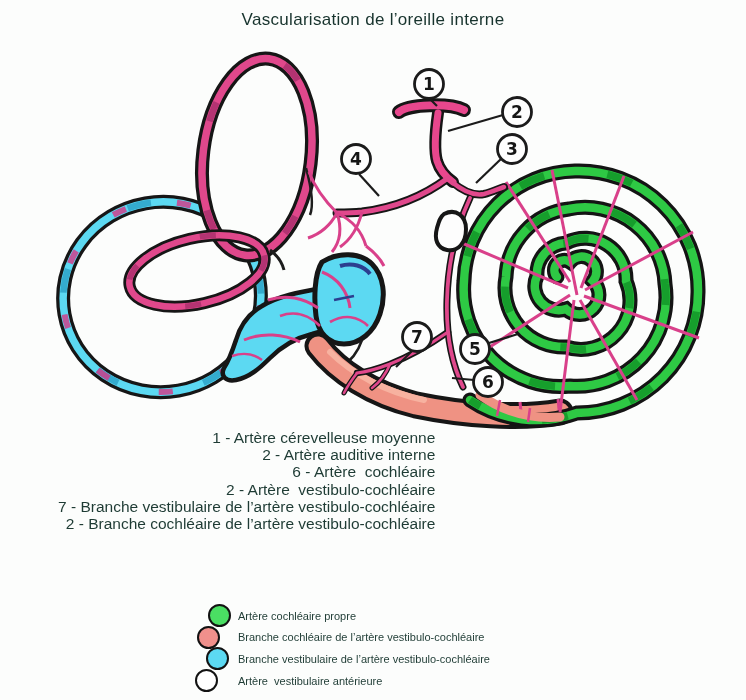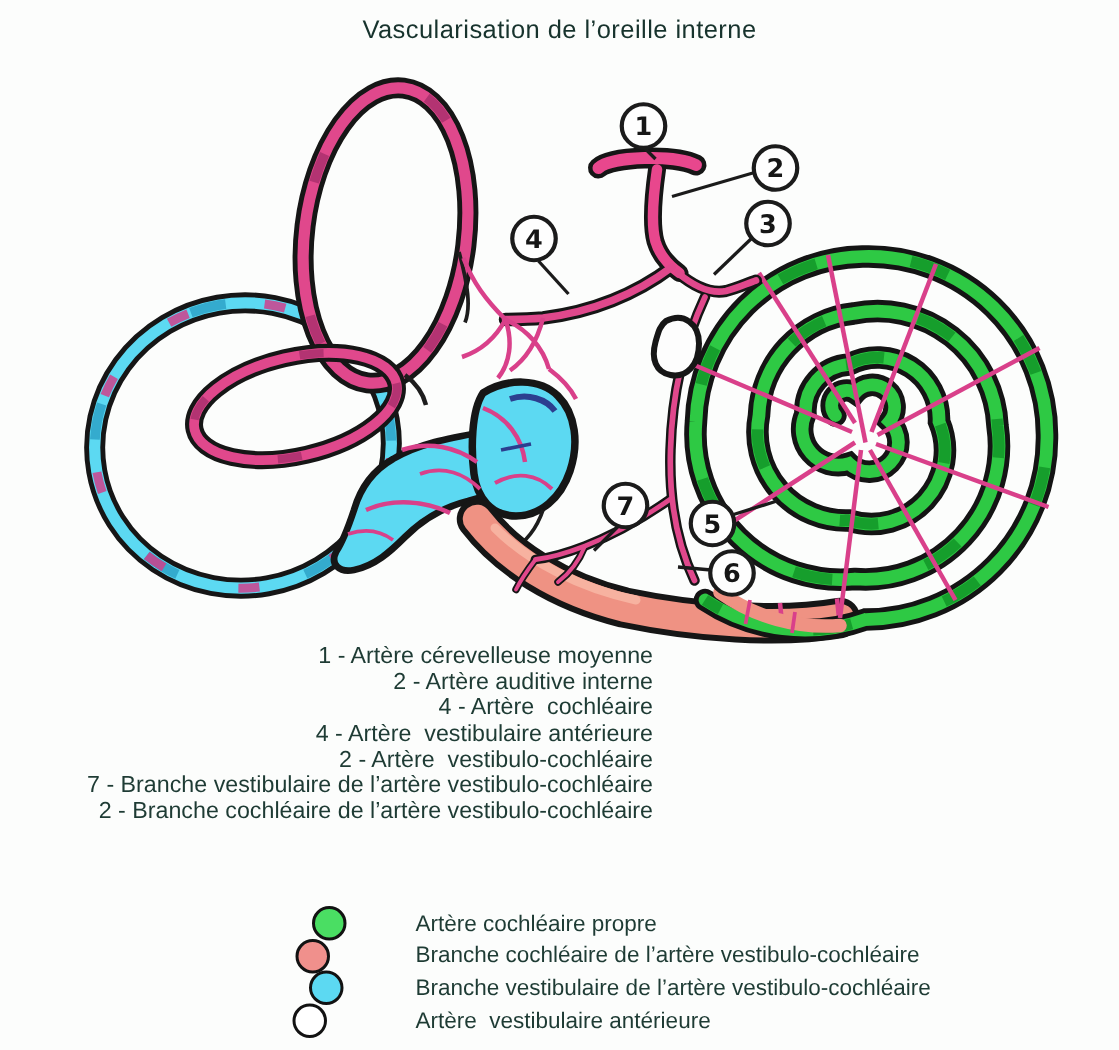--- a/index.html
+++ b/index.html
@@ -26,21 +26,21 @@
     width:23px;height:23px;border-radius:50%;
     border:2.6px solid #121212;box-sizing:border-box;
     background:#fff;flex:0 0 auto;
   }
   .cl-row:nth-child(1) .swatch{margin-left:16px;}
   .cl-row:nth-child(2) .swatch{margin-left:5px;}
   .cl-row:nth-child(3) .swatch{margin-left:14px;}
   .cl-row:nth-child(4) .swatch{margin-left:3px;}
   .cl-label{
     position:absolute;left:46px;top:50%;transform:translateY(-50%);
-    font-size:15px;color:#1e3b34;white-space:pre;margin-left:39px;
+    font-size:11px;color:#1e3b34;white-space:pre;
   }
   .callout-digit{
     font-family:"DejaVu Sans", sans-serif;font-size:17px;font-weight:bold;fill:#161616;
   }
 </style>
 </head>
 <body>
 
 <div class="page">
 
@@ -182,22 +182,21 @@
         <path d="M412,351 L396,367" stroke="#1b1b1b" stroke-width="2.2"></path>
         <circle cx="417" cy="337" r="14.5" fill="#fefefe" stroke="#1b1b1b" stroke-width="2.8"></circle>
         <text class="callout-digit" x="417" y="343" text-anchor="middle">7</text>
       </g>
     </g>
   </svg>
 
   <div class="num-list">
     <div>1 - Artère cérevelleuse moyenne</div>
     <div>2 - Artère auditive interne</div>
-    <div>4 - Artère  cochléaire</div>
-    <div>4 - Artère  vestibulaire antérieure</div>
+    <div>6 - Artère  cochléaire</div>
     <div>2 - Artère  vestibulo-cochléaire</div>
     <div>7 - Branche vestibulaire de l’artère vestibulo-cochléaire</div>
     <div>2 - Branche cochléaire de l’artère vestibulo-cochléaire</div>
   </div>
 
   <div class="color-legend">
     <div class="cl-row">
       <span class="swatch" style="background: rgb(74, 222, 99);"></span>
       <span class="cl-label">Artère cochléaire propre</span>
     </div>

